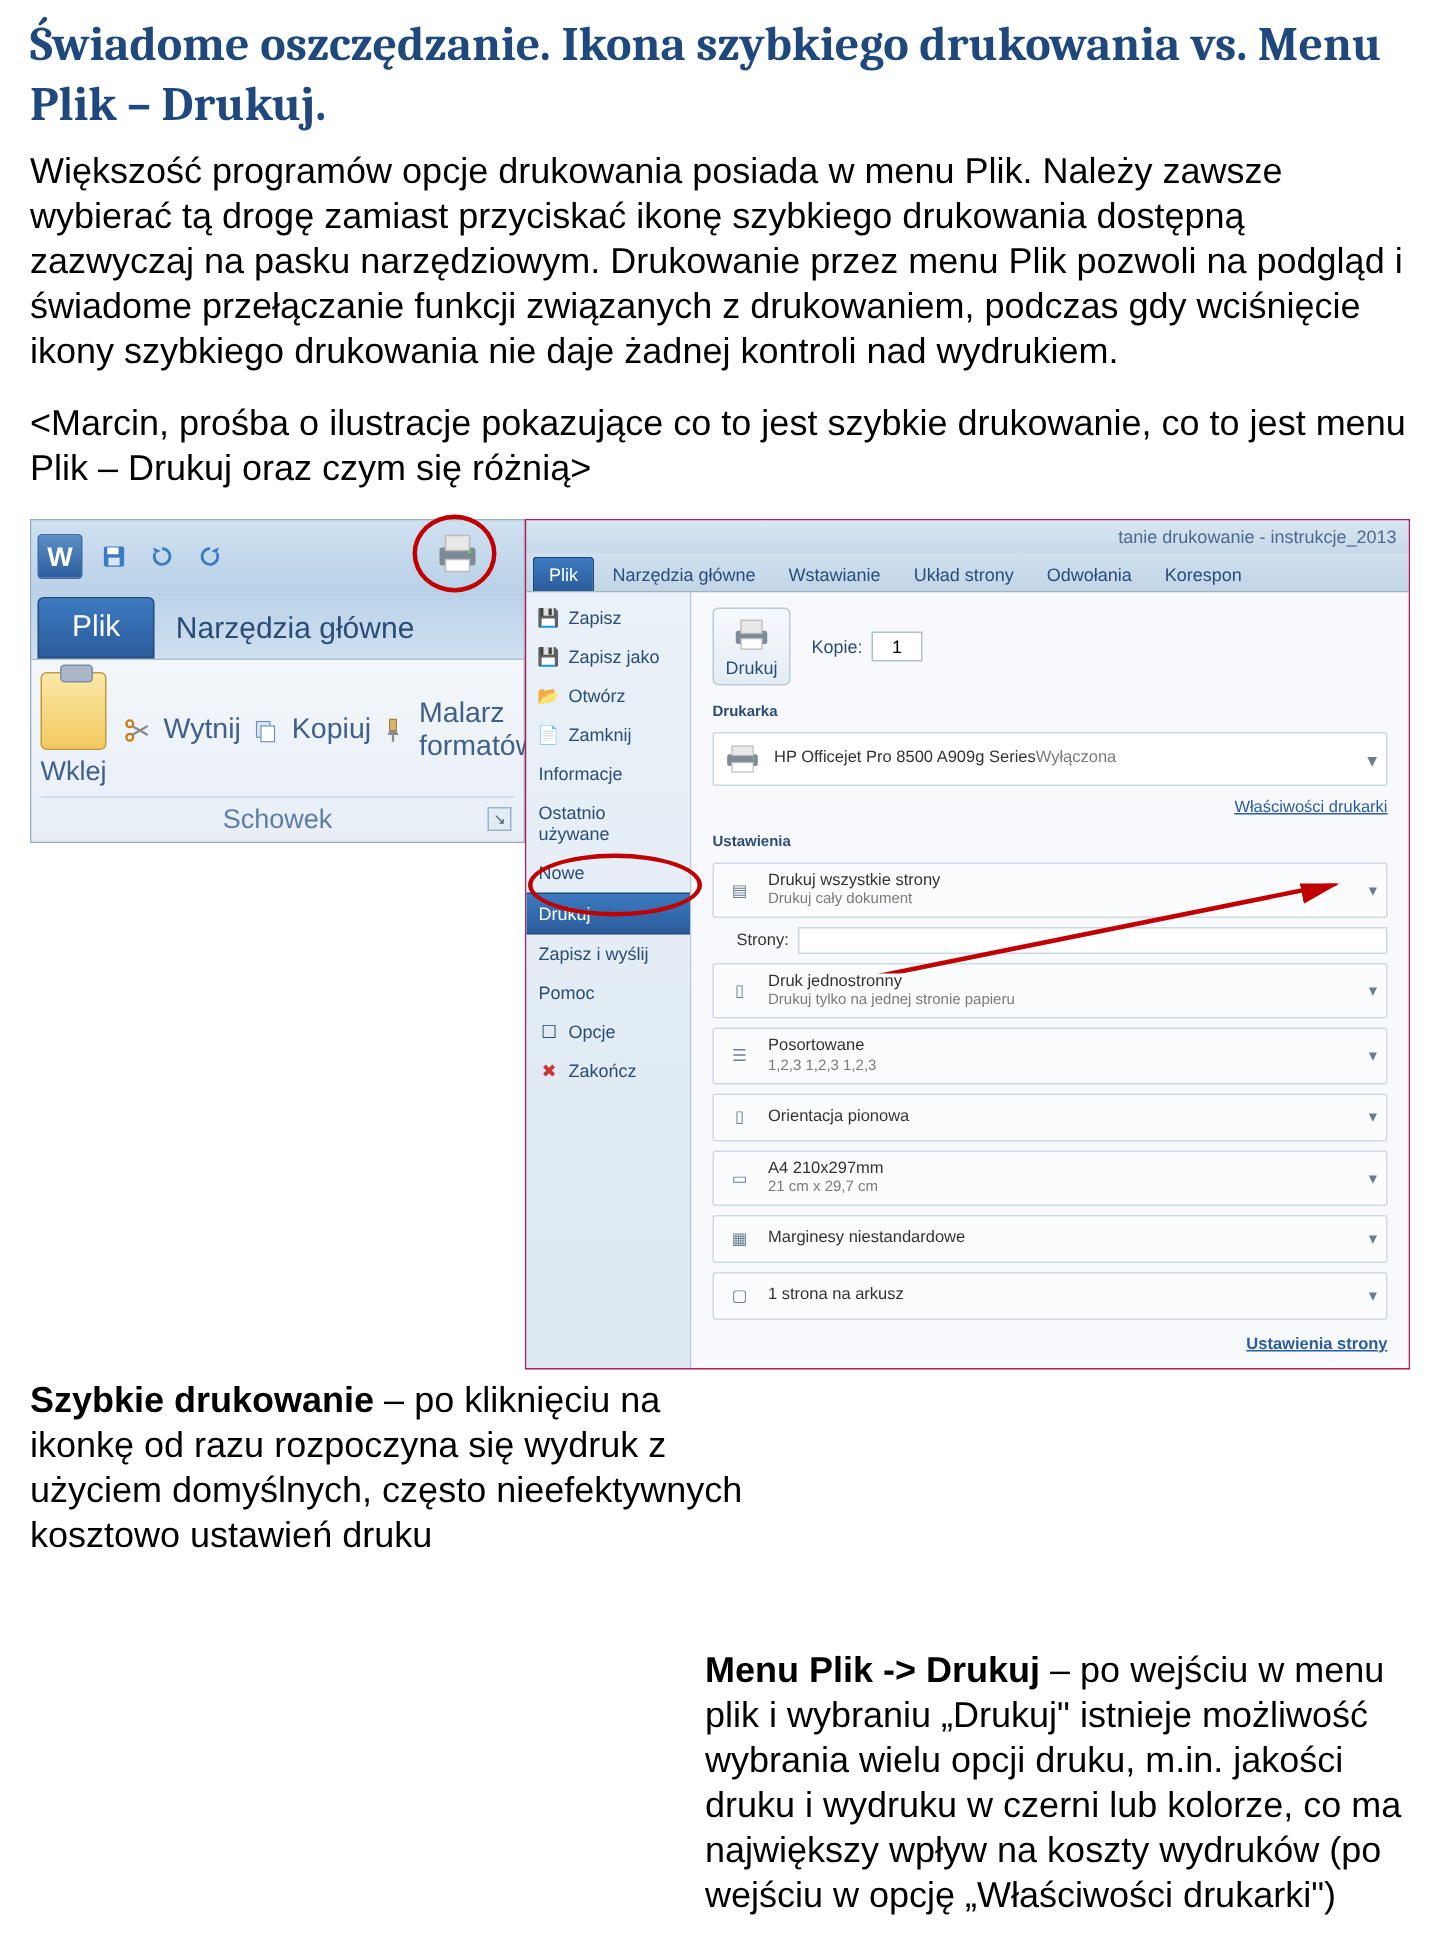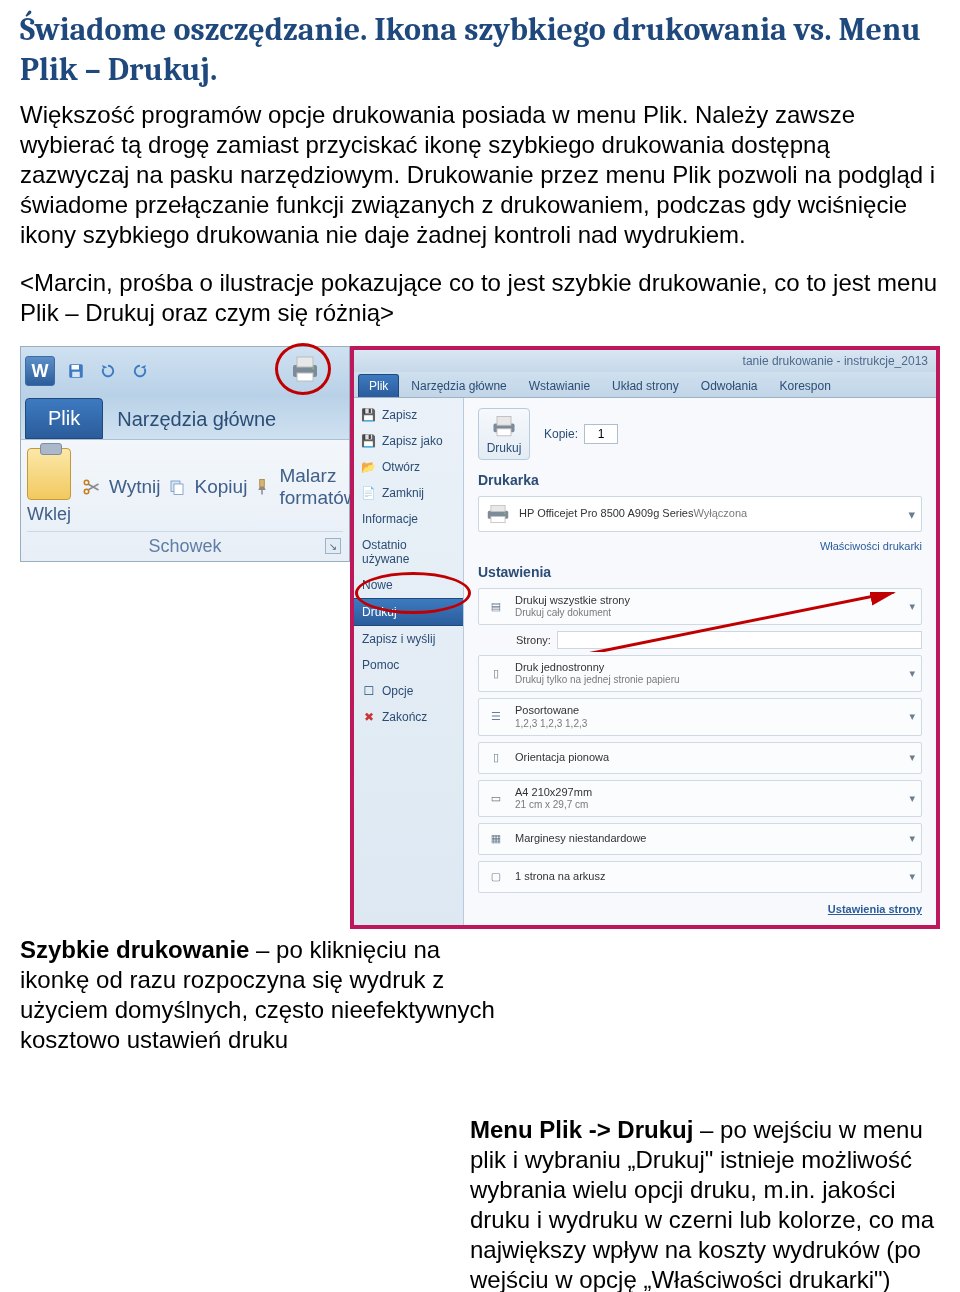--- a/index.html
+++ b/index.html
@@ -134,21 +134,21 @@
   .sl-grouplabel .dialog-launcher{
     position:absolute;right:2px;top:6px;width:16px;height:16px;
     border:1px solid #9cb2c8;background:#e2ecf5;font-size:10px;color:#567;
     display:flex;align-items:center;justify-content:center;
   }
 
   
   .shot-right {
     width: 598px;
     margin-left:auto;
-    border:4px solid #be185d;
+    border:1px solid #be185d;
     background:#e8eef5;
     filter: blur(0.4px);
     position:relative;
     font-size:13px;
     color:#3b3b3b;
   }
   .sr-titlebar{
     height:22px;background:linear-gradient(#d9e6f2,#c6d8e9);
     display:flex;align-items:center;justify-content:flex-end;
     padding:0 8px;color:#4d6a8a;font-size:12px;
@@ -197,41 +197,41 @@
   .sr-printbtn{
     width:52px;height:52px;background:linear-gradient(#f6f9fc,#e4ecf4);
     border:1px solid #b8cadb;border-radius:4px;
     display:flex;flex-direction:column;align-items:center;justify-content:center;
     color:#2b4d75;font-size:12px;
   }
   .sr-copies{display:flex;align-items:center;gap:6px;color:#2b4d75;font-size:12px;}
   .sr-copies input{
     width:34px;height:20px;border:1px solid #aebfd0;background:#fff;text-align:center;font-size:12px;
   }
-  .sr-section-label{color:#2b4d75;font-weight:bold;font-size:14px;margin-top:4px;}
+  .sr-section-label{color:#2b4d75;font-weight:bold;font-size:10px;margin-top:4px;}
   .sr-printerrow{
     display:flex;align-items:center;gap:8px;
     border:1px solid #cbd7e3;background:#fff;padding:6px;border-radius:2px;
     position:relative;
   }
   .sr-printerrow .picon{width:26px;height:22px;}
   .sr-printerrow .ptxt{display:flex;flex-direction:row;font-size:11px;color:#333;line-height:1.2;}
   .sr-printerrow .dd{position:absolute;right:6px;color:#6a7d90;}
-  .sr-link{color:#2b5c9b;font-size:11px;text-align:right;}
+  .sr-link{color:#2b5c9b;font-size:11px;text-align:right;text-decoration:underline;}
   .sr-settinggroup{display:flex;flex-direction:column;gap:6px;}
   .sr-setting{
     display:flex;align-items:center;gap:8px;
     border:1px solid #d0dae4;background:#fbfcfe;padding:5px 6px;border-radius:2px;
     font-size:11px;color:#333;position:relative;
   }
   .sr-setting .sicon{width:22px;height:20px;color:#6a7d90;display:flex;align-items:center;justify-content:center;}
   .sr-setting .stxt{display:flex;flex-direction:column;line-height:1.2;}
   .sr-setting .stxt .sub{color:#7a7a7a;font-size:10px;}
   .sr-setting .dd{position:absolute;right:6px;color:#6a7d90;}
-  .sr-strony{display:flex;align-items:center;gap:6px;font-size:11px;color:#333;margin-left:38px;}
+  .sr-strony{display:flex;align-items:center;gap:6px;font-size:11px;color:#333;margin-left:16px;}
   .sr-strony input{flex:1;height:18px;border:1px solid #cbd7e3;background:#fff;}
   .sr-foot-link{color:#2b5c9b;font-size:11px;text-align:right;text-decoration:underline;margin-top:2px;font-weight:bold;}
 
   .red-arrow{
     position:absolute;
     left:110px; top:242px;
     width:440px;height:60px;
     pointer-events:none;
     z-index:4;
   }

